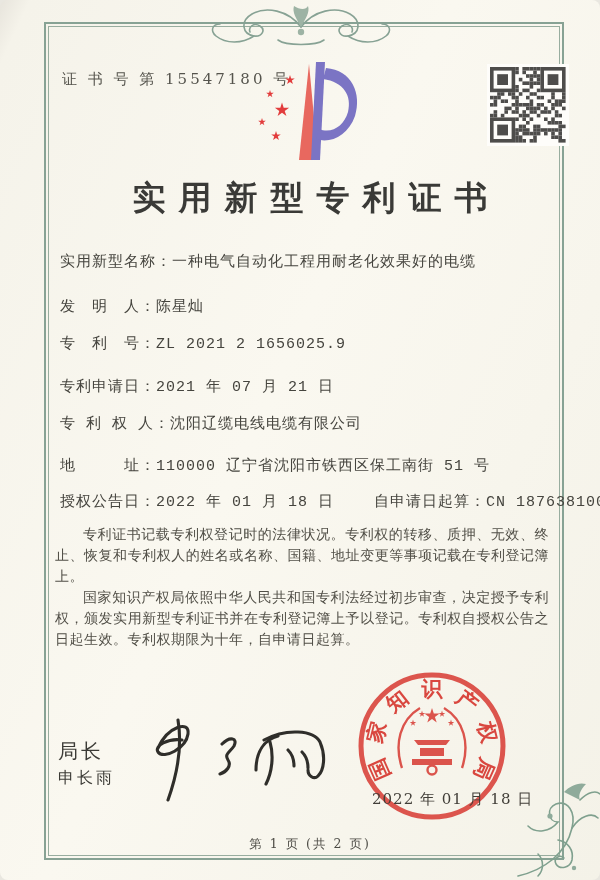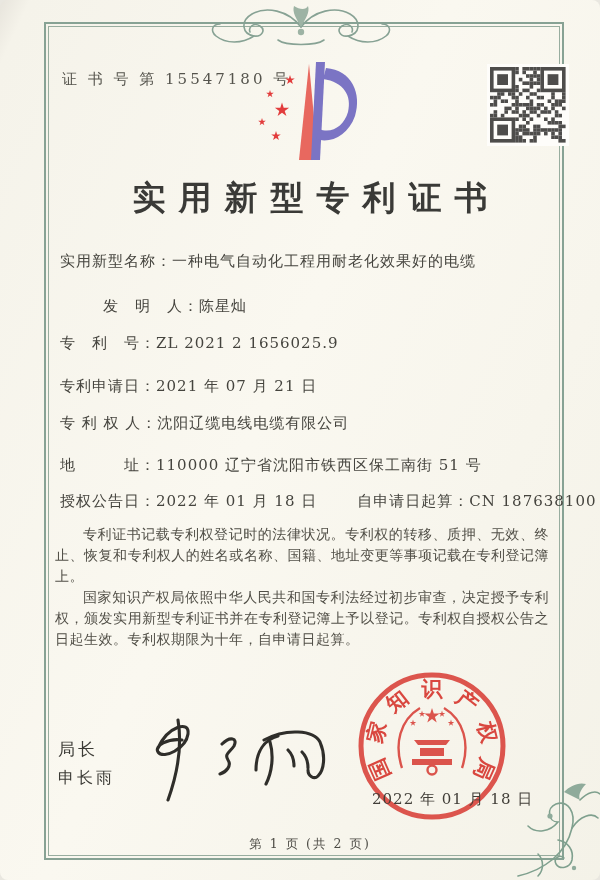--- a/index.html
+++ b/index.html
@@ -28,33 +28,33 @@
   }
   .logo { position:absolute; left:250px; top:58px; width:112px; height:110px; }
   .qr { position:absolute; left:487px; top:64px; width:82px; height:82px; background:#fefdfa; }
   .title {
     position:absolute; left:0; right:0; top:176px; text-align:center;
     font-size:33px; font-weight:700; color:#3a3a37;
     letter-spacing:13px; text-indent:13px; white-space:nowrap;margin-left:20px;
   }
   .field-row {
     position:absolute; left:60px; white-space:nowrap;
-    font-size:15px; color:#45443e; letter-spacing:1px;
-  }
-  .row-0 { top:252px; } .row-1 { top:297px;margin-left:43px; } .row-2 { top:334px; }
+    font-size:15px; color:#45443e; letter-spacing:1px;font-family:Liberation Mono, monospace;
+  }
+  .row-0 { top:252px; } .row-1 { top:297px; } .row-2 { top:334px; }
   .row-3 { top:377px; } .row-4 { top:414px; } .row-5 { top:456px; }
   .row-6 { top:492px; }
   .pair-gap { display:inline-block; width:40px; }
   .legal {
     position:absolute; left:55px; top:524px; width:494px;
     font-size:14px; line-height:1.5; color:#514f47;
     text-align:justify; letter-spacing:0.5px;
   }
   .legal p { text-indent:2em; }
-  .signer-title { position:absolute; left:58px; top:738px; font-size:17px; letter-spacing:3px; color:#3c3b36; }
+  .signer-title { position:absolute; left:58px; top:738px; font-size:20px; letter-spacing:3px; color:#3c3b36; }
   .signer-name  { position:absolute; left:58px; top:768px; font-size:16px; letter-spacing:3px; color:#3c3b36;text-align:right; }
   .signature { position:absolute; left:128px; top:710px; width:210px; height:100px; }
   .seal { position:absolute; left:350px; top:666px; width:165px; height:165px; }
   .seal-date {
     position:absolute; left:372px; top:790px; font-size:15px;
     letter-spacing:1px; color:#413e38; white-space:nowrap;
   }
   .page-footer {
     position:absolute; left:0; right:0; top:836px; text-align:center;
     font-size:12.5px; letter-spacing:2px; color:#4c4b45;padding-left:20px;

